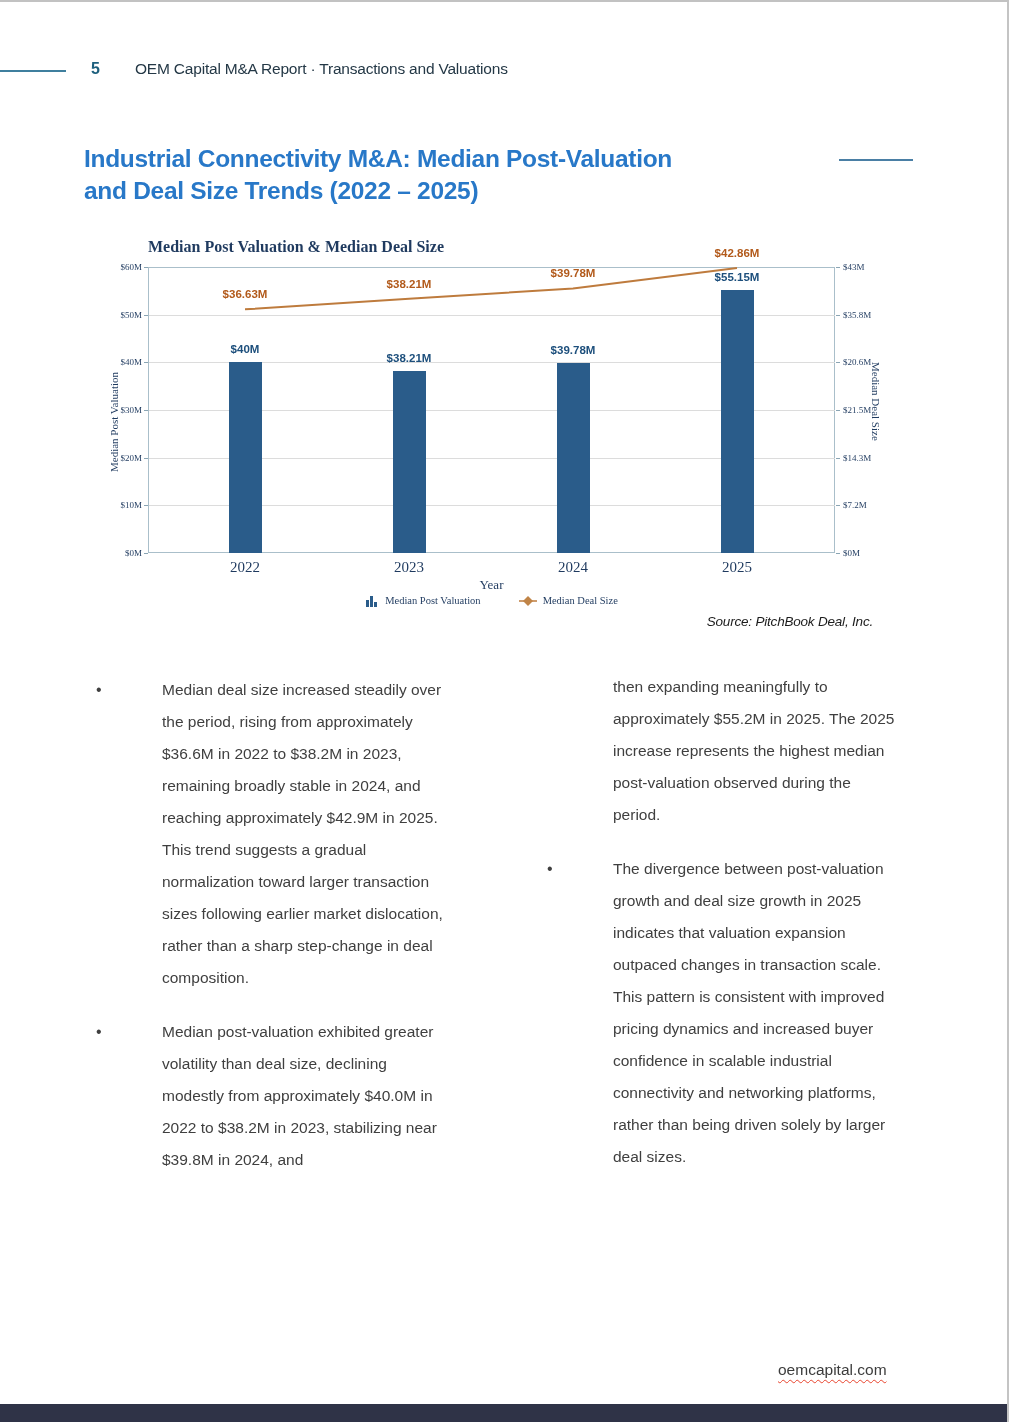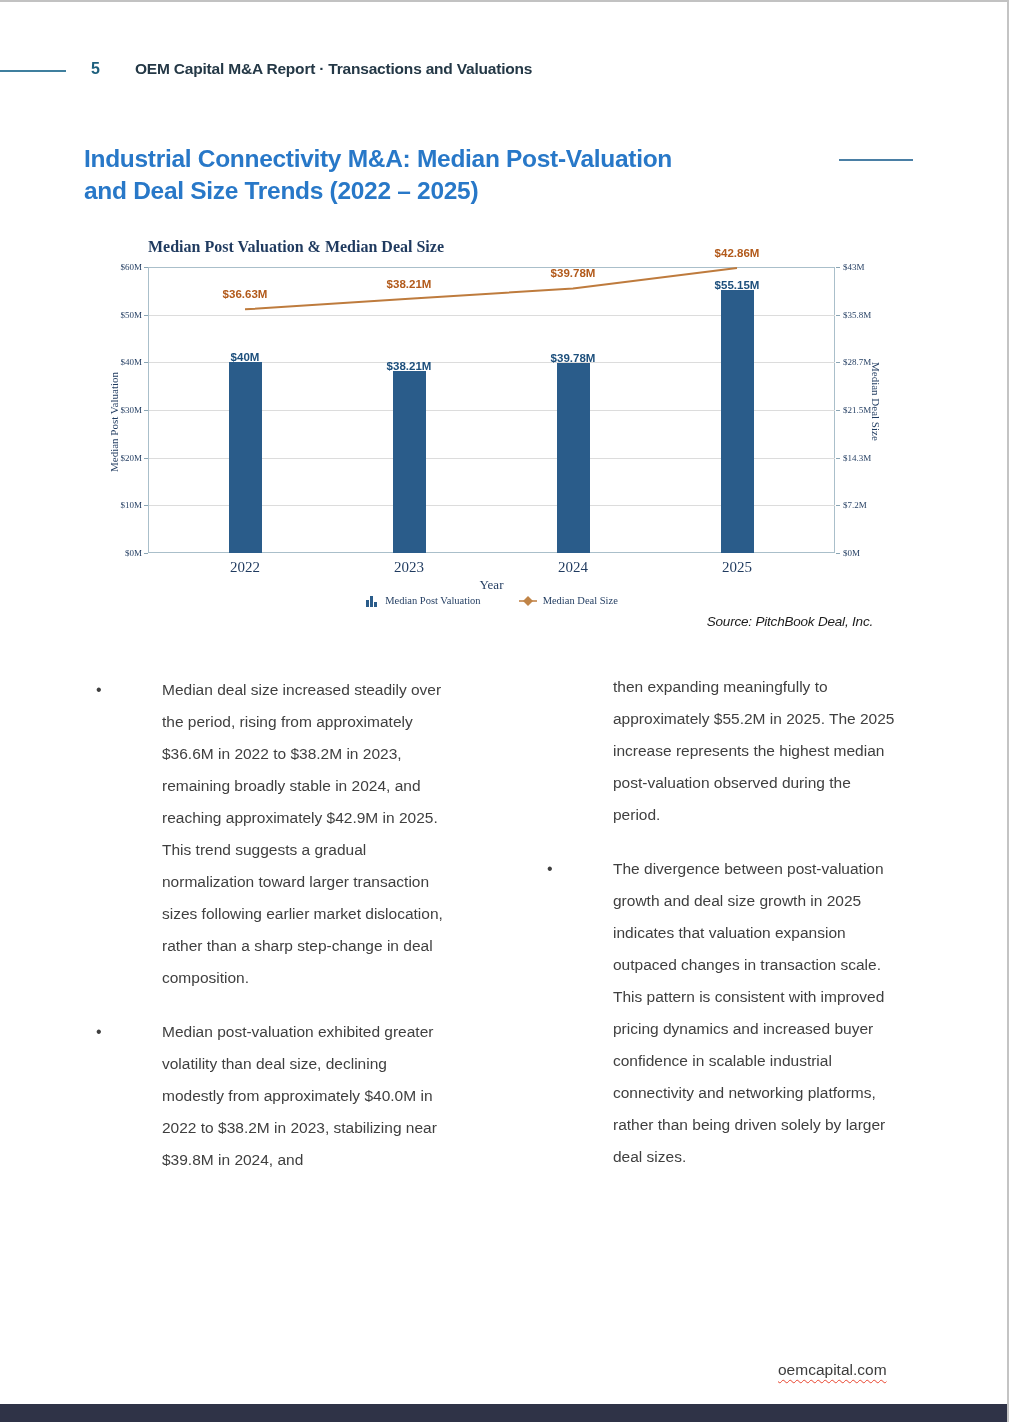--- a/index.html
+++ b/index.html
@@ -4,39 +4,39 @@
 <style>
   * { margin:0; padding:0; box-sizing:border-box; }
   body { background:#ffffff; font-family:"Liberation Sans", sans-serif; }
   .page {
     position:relative; width:1009px; height:1422px; background:#ffffff;
     overflow:hidden; border-top:2px solid #c2c2c2; border-right:2px solid #c4c4c4;
   }
   
   .header-rule { position:absolute; left:0; top:68px; width:66px; height:2px; background:#3f7f9e; }
   .page-number { position:absolute; left:91px; top:58px; font-size:16px; font-weight:bold; color:#1c5f7d; }
-  .header-title { position:absolute; left:135px; top:58px; font-size:15.5px; color:#243846; letter-spacing:-0.2px;font-weight:bold; }
+  .header-title { position:absolute; left:135px; top:58px; font-size:15.5px; color:#243846; letter-spacing:-0.2px; }
   
   .doc-title { position:absolute; left:84px; top:141px; font-size:24.5px; line-height:32px;
     font-weight:bold; color:#2878c8; letter-spacing:-0.3px; }
   .title-rule { position:absolute; left:839px; top:157px; width:74px; height:2px; background:#4a7fa5; }
   
   .chart-wrap { position:absolute; left:100px; top:232px; width:800px; height:385px;
     font-family:"Liberation Serif", serif; color:#1f3a5f; }
   .chart-title { position:absolute; left:48px; top:4px; width:687px; text-align:left;
     font-size:16px; font-weight:bold; color:#1f3a5f; }
   .plot { position:absolute; border:1px solid #aabfca; background:#ffffff; }
   .gridline { position:absolute; height:1px; background:#dcdcdc; }
   .tick-mark { position:absolute; background:#8aa5b4; }
   .ytick { position:absolute; font-size:9px; color:#1f3a5f; white-space:nowrap; }
   .ytick.left { text-align:right; }
   .xtick { position:absolute; font-size:15px; color:#1f3a5f; text-align:center; }
   .bar { position:absolute; background:#2a5c8a; }
   .bar-label { position:absolute; font-family:"Liberation Sans", sans-serif; font-size:11.5px;
-    font-weight:bold; color:#1d4f7c; text-align:center; white-space:nowrap;margin-top:8px; }
+    font-weight:bold; color:#1d4f7c; text-align:center; white-space:nowrap; }
   .line-label { position:absolute; font-family:"Liberation Sans", sans-serif; font-size:11.5px;
     font-weight:bold; color:#b25a1b; text-align:center; white-space:nowrap; }
   .axis-title-y { position:absolute; font-size:11px; color:#1f3a5f; white-space:nowrap; }
   .axis-title-y.left { transform:rotate(-90deg); transform-origin:left top; }
   .axis-title-y.right { transform:rotate(90deg); transform-origin:left top; }
   .axis-title-x { position:absolute; font-size:13px; color:#1f3a5f; text-align:center; }
   .line-svg { position:absolute; overflow:visible; }
   .legend { position:absolute; left:48px; width:687px; display:flex; justify-content:center; gap:38px; }
   .legend-item { display:flex; align-items:center; gap:6px; font-size:10.5px; color:#1f3a5f; }
   .source-line { position:absolute; right:134px; top:612px; font-size:13.5px; font-style:italic;
@@ -106,21 +106,21 @@
       <div class="ytick" style="left: 743px; top: 218.667px;">$14.3M</div>
       <div class="gridline" style="left: 49px; top: 176px; width: 686px;"></div>
       <div class="tick-mark" style="left: 44px; top: 176px; width: 4px; height: 1px;"></div>
       <div class="tick-mark" style="left: 736px; top: 176px; width: 4px; height: 1px;"></div>
       <div class="ytick left" style="left: 0px; top: 171px; width: 42px;">$30M</div>
       <div class="ytick" style="left: 743px; top: 171px;">$21.5M</div>
       <div class="gridline" style="left: 49px; top: 128.333px; width: 686px;"></div>
       <div class="tick-mark" style="left: 44px; top: 128.333px; width: 4px; height: 1px;"></div>
       <div class="tick-mark" style="left: 736px; top: 128.333px; width: 4px; height: 1px;"></div>
       <div class="ytick left" style="left: 0px; top: 123.333px; width: 42px;">$40M</div>
-      <div class="ytick" style="left: 743px; top: 123.333px;">$28.7M</div>
+      <div class="ytick" style="left: 743px; top: 123.333px;">$20.6M</div>
       <div class="gridline" style="left: 49px; top: 80.6667px; width: 686px;"></div>
       <div class="tick-mark" style="left: 44px; top: 80.6667px; width: 4px; height: 1px;"></div>
       <div class="tick-mark" style="left: 736px; top: 80.6667px; width: 4px; height: 1px;"></div>
       <div class="ytick left" style="left: 0px; top: 75.6667px; width: 42px;">$50M</div>
       <div class="ytick" style="left: 743px; top: 75.6667px;">$35.8M</div>
       <div class="tick-mark" style="left: 44px; top: 33px; width: 4px; height: 1px;"></div>
       <div class="tick-mark" style="left: 736px; top: 33px; width: 4px; height: 1px;"></div>
       <div class="ytick left" style="left: 0px; top: 28px; width: 42px;">$60M</div>
       <div class="ytick" style="left: 743px; top: 28px;">$43M</div>
       <div class="bar" style="left: 128.5px; top: 128.333px; width: 33px; height: 190.667px;"></div>

